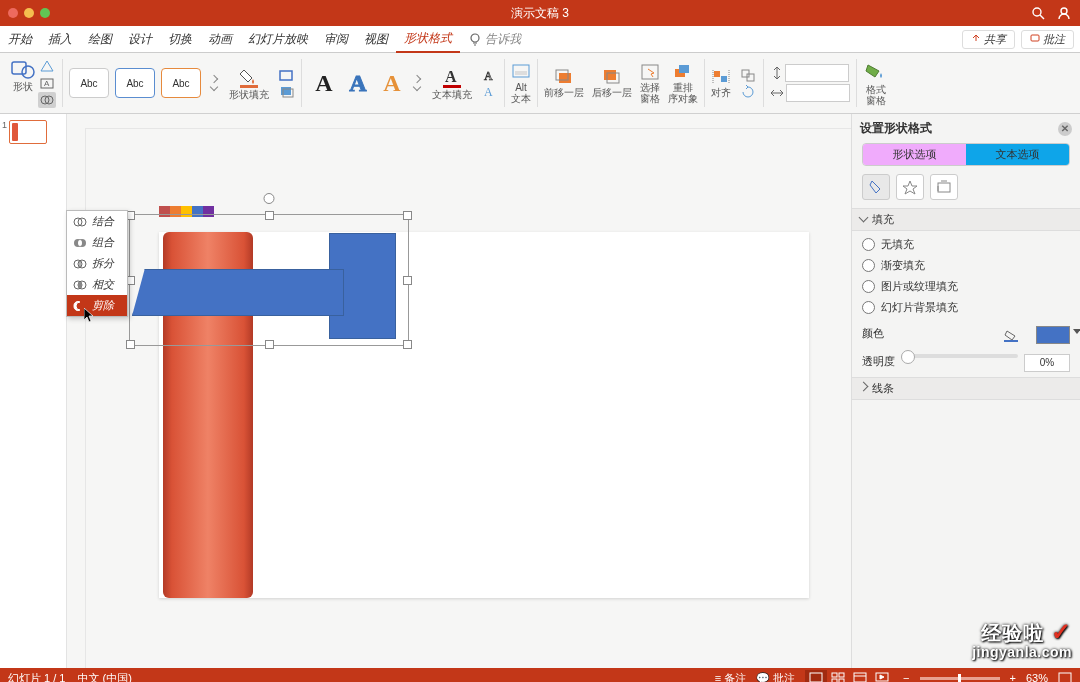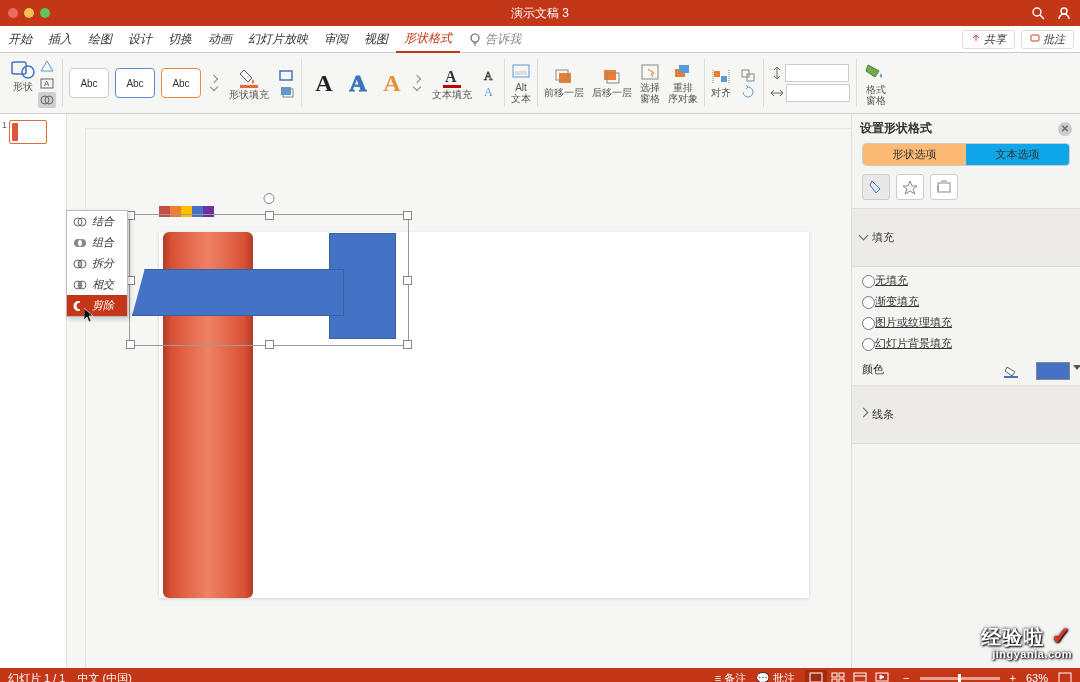--- a/index.html
+++ b/index.html
@@ -72,30 +72,30 @@
 .dd-item.hover{background:#c33718;color:#fff;}
 .dd-ico{width:14px;height:14px;display:inline-flex;}
 .dd-ico svg{width:14px;height:14px;}
 .cursor{position:absolute;width:12px;height:16px;z-index:60;}
 
 .fmt-pane{width:228px;background:#f4f4f3;border-left:1px solid #ddd;display:flex;flex-direction:column;}
 .fmt-title{padding:6px 8px;font-weight:bold;font-size:12px;display:flex;justify-content:space-between;align-items:center;}
 .fmt-close{width:14px;height:14px;border-radius:50%;background:#ccc;color:#666;display:flex;align-items:center;justify-content:center;font-size:10px;}
 .fmt-tabs{display:flex;border:1px solid #ccc;margin:0 10px;border-radius:4px;overflow:hidden;font-size:11px;}
 .fmt-tab{flex:1;text-align:center;padding:3px 0;background:#0ea5e9;}
-.fmt-tab.active{background:#fdba74;}
+.fmt-tab.active{background:#f0abfc;}
 .fmt-icons{display:flex;gap:6px;padding:8px 10px;}
 .fmt-ibtn{width:26px;height:24px;border:1px solid #ccc;border-radius:3px;background:#fff;display:flex;align-items:center;justify-content:center;}
 .fmt-ibtn.active{background:#e8e8e8;}
 .fmt-ibtn svg{width:16px;height:16px;}
-.fmt-sect-h{background:#ecebea;padding:21px 8px;border-top:1px solid #ddd;border-bottom:1px solid #ddd;font-size:11px;}
+.fmt-sect-h{background:#ecebea;padding:3px 8px;border-top:1px solid #ddd;border-bottom:1px solid #ddd;font-size:11px;}
 .fmt-sect-h .chev{display:inline-block;width:6px;height:6px;border-right:1px solid #666;border-bottom:1px solid #666;transform:rotate(45deg);margin-right:5px;vertical-align:2px;}
 .fmt-sect-h.collapsed .chev{transform:rotate(-45deg);}
 .fmt-radios{padding:6px 10px;display:flex;flex-direction:column;gap:6px;font-size:11px;}
-.fmt-radio{display:flex;align-items:flex-end;text-decoration:underline;}
+.fmt-radio{display:flex;align-items:center;gap:6px;}
 .fmt-radio input{margin:0;}
 .fmt-row{padding:5px 10px;display:flex;align-items:flex-start;justify-content:space-between;font-size:11px;}
 .color-swatch{width:32px;height:16px;background:#4472c4;border:1px solid #888;position:relative;}
 .color-swatch::after{content:"";position:absolute;right:-12px;top:2px;width:0;height:0;border-left:4px solid transparent;border-right:4px solid transparent;border-top:5px solid #555;}
 .paint-sm{width:16px;height:14px;margin-right:16px;}
 .slider{flex:1;margin:0 6px;height:4px;background:#ddd;border-radius:2px;position:relative;}
 .slider::before{content:"";position:absolute;left:0;top:-4px;width:12px;height:12px;border-radius:50%;background:#fff;border:1px solid #aaa;}
 .numbox{border:1px solid #ccc;background:#fff;width:44px;height:16px;font-size:10px;text-align:center;line-height:16px;}
 
 .status{height:20px;background:#c33718;color:#fff;display:flex;align-items:center;font-size:11px;padding:0 8px;gap:12px;}
@@ -103,21 +103,21 @@
 .view-btns{display:flex;gap:0;}
 .vbtn{width:22px;height:16px;display:flex;align-items:center;justify-content:center;}
 .vbtn.active{background:#a12a10;}
 .vbtn svg{width:14px;height:12px;stroke:#fff;fill:none;}
 .zoom-slider{width:80px;height:3px;background:#e8a090;position:relative;}
 .zoom-slider::before{content:"";position:absolute;left:38px;top:-3px;width:3px;height:9px;background:#fff;}
 
 .watermark{position:absolute;right:8px;bottom:22px;color:#fff;font-weight:bold;text-shadow:0 0 3px #000,1px 1px 2px #000;z-index:200;text-align:right;}
 .watermark .l1{font-size:20px;letter-spacing:1px;margin-top:12px;}
 .watermark .l1 .chk{color:#e03020;font-size:24px;}
-.watermark .l2{font-size:11px;letter-spacing:0.5px;margin-top:-3px;text-align:right;}
+.watermark .l2{font-size:14px;letter-spacing:0.5px;margin-top:-3px;text-align:right;}
 </style>
 </head>
 <body>
 
 <div class="titlebar">
   <div class="traffic">
     <div class="dot" style="background:#ed6a5e"></div>
     <div class="dot" style="background:#f5bf4f"></div>
     <div class="dot" style="background:#61c554"></div>
   </div>
@@ -489,20 +489,25 @@
     <div class="fmt-row">
       <span>颜色</span>
       <span style="display:flex;align-items:center;">
           <svg class="paint-sm">
             <path d="M3 3 L11 8 L8 12 L1 7 Z" fill="none" stroke="#666"></path>
             <rect x="0" y="12" width="14" height="2" fill="#4472c4"></rect>
           </svg>
           <span class="color-swatch"></span>
         </span>
     </div>
+    <div class="fmt-row">
+      <span>透明度</span>
+      <div class="slider"></div>
+      <div class="numbox">0%</div>
+    </div>
     <div class="fmt-sect-h collapsed"><span class="chev"></span><span>线条</span></div>
   </div>
 </div>
 
 <div class="status">
   <span>幻灯片 1 / 1</span>
   <span>中文 (中国)</span>
   <div class="status-right">
     <span>≡ <span>备注</span></span>
     <span>💬 <span>批注</span></span>

